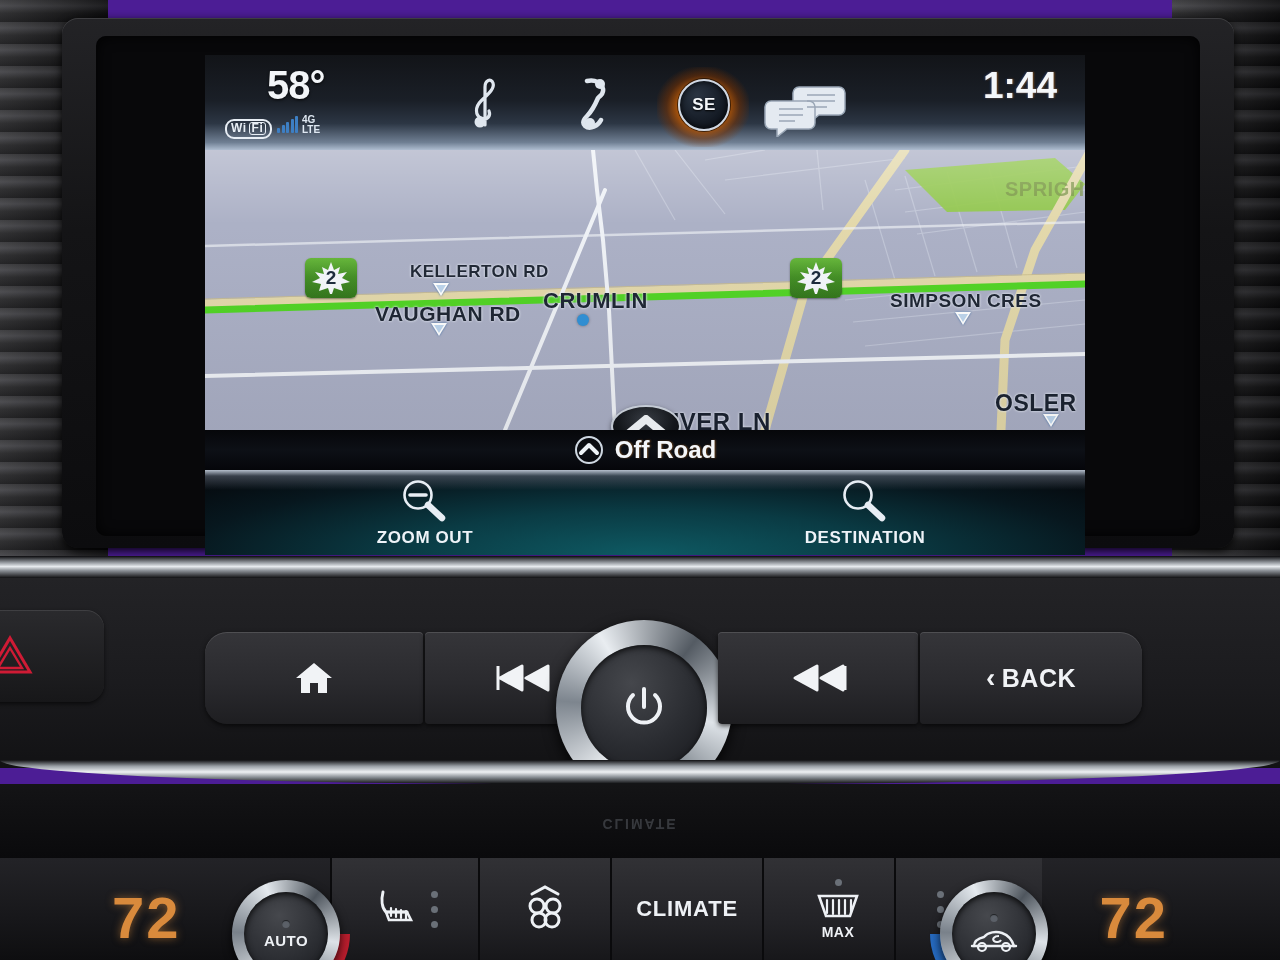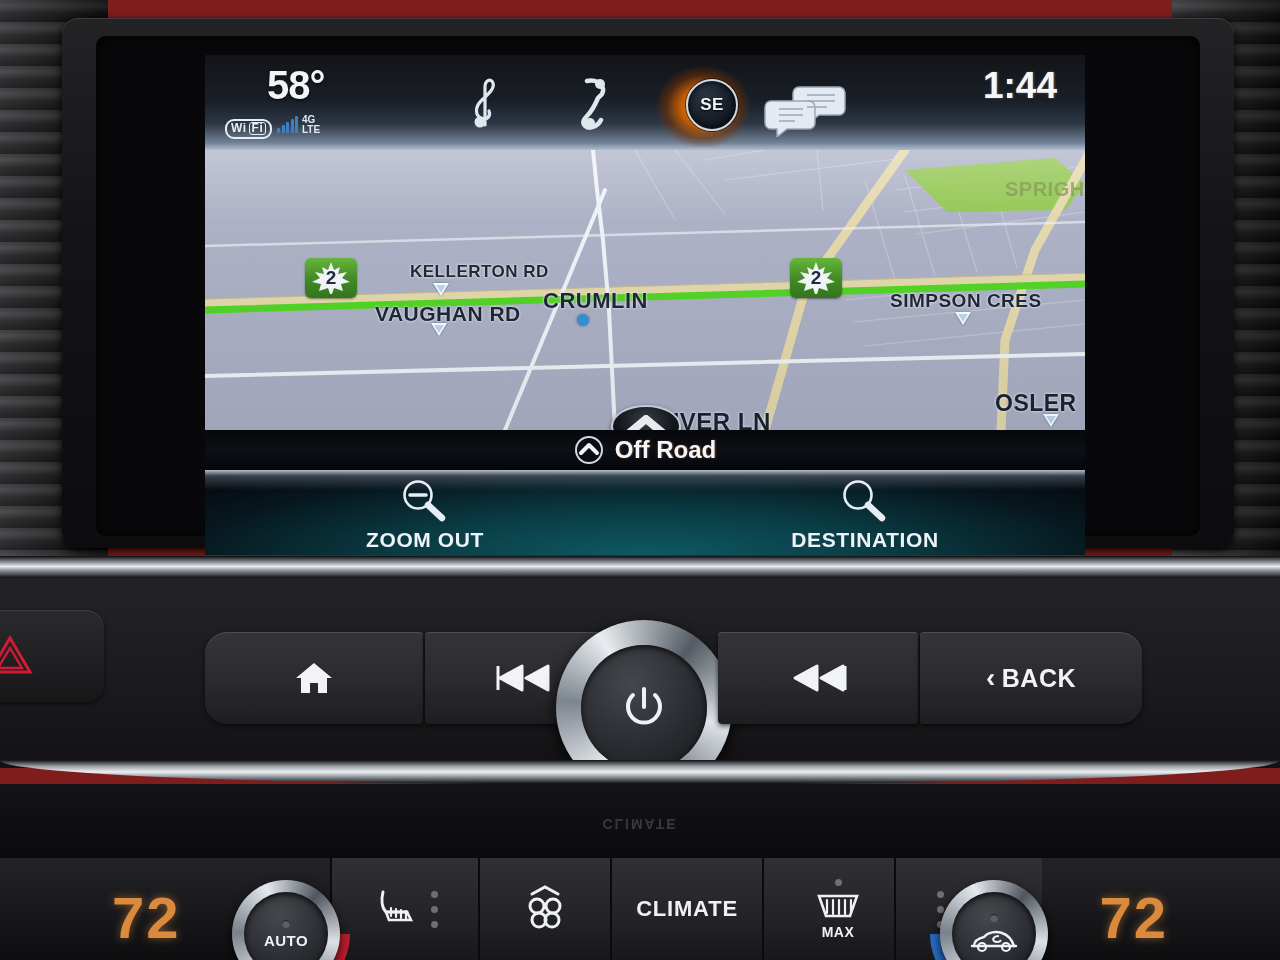--- a/index.html
+++ b/index.html
@@ -4,21 +4,21 @@
 <style>
   * { box-sizing: border-box; margin: 0; padding: 0; }
   body {
     width: 1280px; height: 960px; overflow: hidden;
     background: #0a0a0b;
     font-family: "Liberation Sans", sans-serif;
     position: relative;
   }
 
   
-  #dash { position: absolute; inset: 0; background: #7f1d1d; }
+  #dash { position: absolute; inset: 0; background: #4c1d95; }
 
   .vent-bank {
     position: absolute; top: 0; height: 560px;
     background: repeating-linear-gradient(
       to bottom,
       #2b2b2e 0px, #3a3a3e 6px, #1b1b1d 13px, #0d0d0f 22px);
   }
   .vent-left  { left: 0;   width: 108px; }
   .vent-right { right: 0;  width: 108px; }
   .vent-sheen {
@@ -83,21 +83,21 @@
   #compass .glow {
     position: absolute; left: 0; top: 0; width: 92px; height: 80px;
     background: radial-gradient(ellipse at 50% 50%, #f08a16 0%, #c05d06 34%, rgba(120,50,2,.55) 56%, rgba(20,12,6,0) 74%);
   }
   #compass .dial {
     position: absolute; left: 21px; top: 12px; width: 52px; height: 52px;
     border-radius: 50%;
     background: radial-gradient(circle at 36% 30%, #2a3442 0%, #121821 70%, #0a0e14 100%);
     border: 2px solid #cfd8e4;
     box-shadow: 0 0 0 1px rgba(0,0,0,.6), inset 0 0 6px rgba(0,0,0,.9);
-    display: flex; align-items: center; justify-content: center; margin-left: 8px;
+    display: flex; align-items: center; justify-content: center;
   }
   #compass .dial span {
     font-size: 17px; font-weight: bold; color: #f4f7fa;
     letter-spacing: .5px; text-shadow: 0 1px 2px #000;
   }
   #clock {
     position: absolute; right: 28px; top: 10px;
     font-size: 37px; font-weight: bold; color: #f4f7fa;
     text-shadow: 1px 0 2px rgba(210,120,30,.55), -1px 0 2px rgba(40,90,180,.5);
     letter-spacing: 0px;
@@ -174,21 +174,21 @@
       linear-gradient(180deg, rgba(190,200,214,.95) 0%, rgba(90,100,115,.6) 6px, rgba(8,10,14,.0) 20px),
       radial-gradient(ellipse 70% 130% at 50% 100%, #0e5a63 0%, #0a3b44 40%, #07171e 75%, #05080c 100%);
     display: flex; align-items: flex-start;
   }
   .tbtn {
     flex: 1; height: 100%; position: relative;
     display: flex; flex-direction: column; align-items: center;
     padding-top: 8px; gap: 6px;
   }
   .tbtn .lbl {
-    font-size: 21px; font-weight: bold; color: #eef3f8; letter-spacing: .6px;
+    font-size: 17px; font-weight: bold; color: #eef3f8; letter-spacing: .6px;
   }
   .tbtn.disabled .lbl { color: #5e7078; }
   .tbtn.disabled svg { opacity: .42; }
 
   
   #chrome-strip-top {
     position: absolute; left: 0; top: 556px; width: 100%; height: 22px;
     background: linear-gradient(180deg,#0b0b0d 0%, #8d9298 28%, #e7ebef 48%, #8d9298 66%, #101012 100%);
   }
   #btn-panel {

